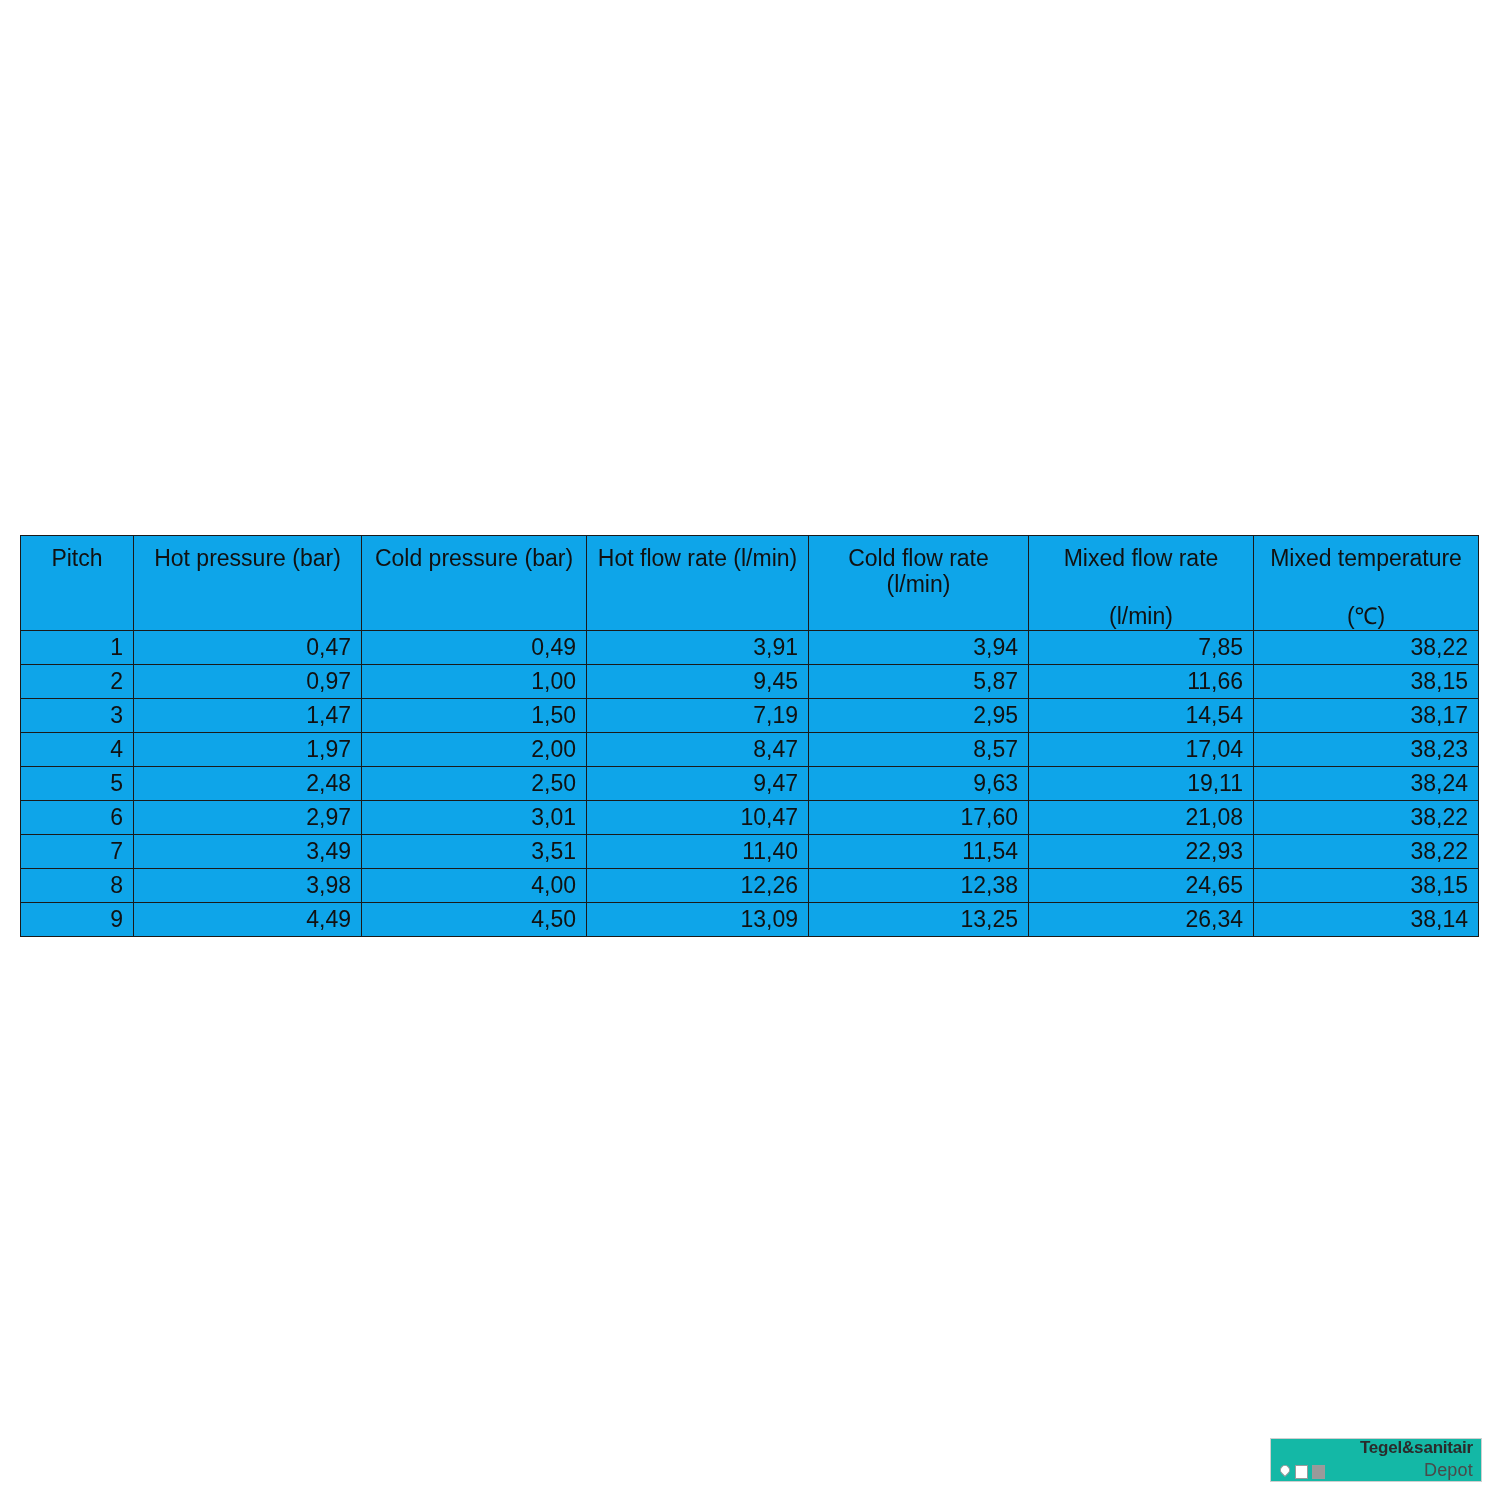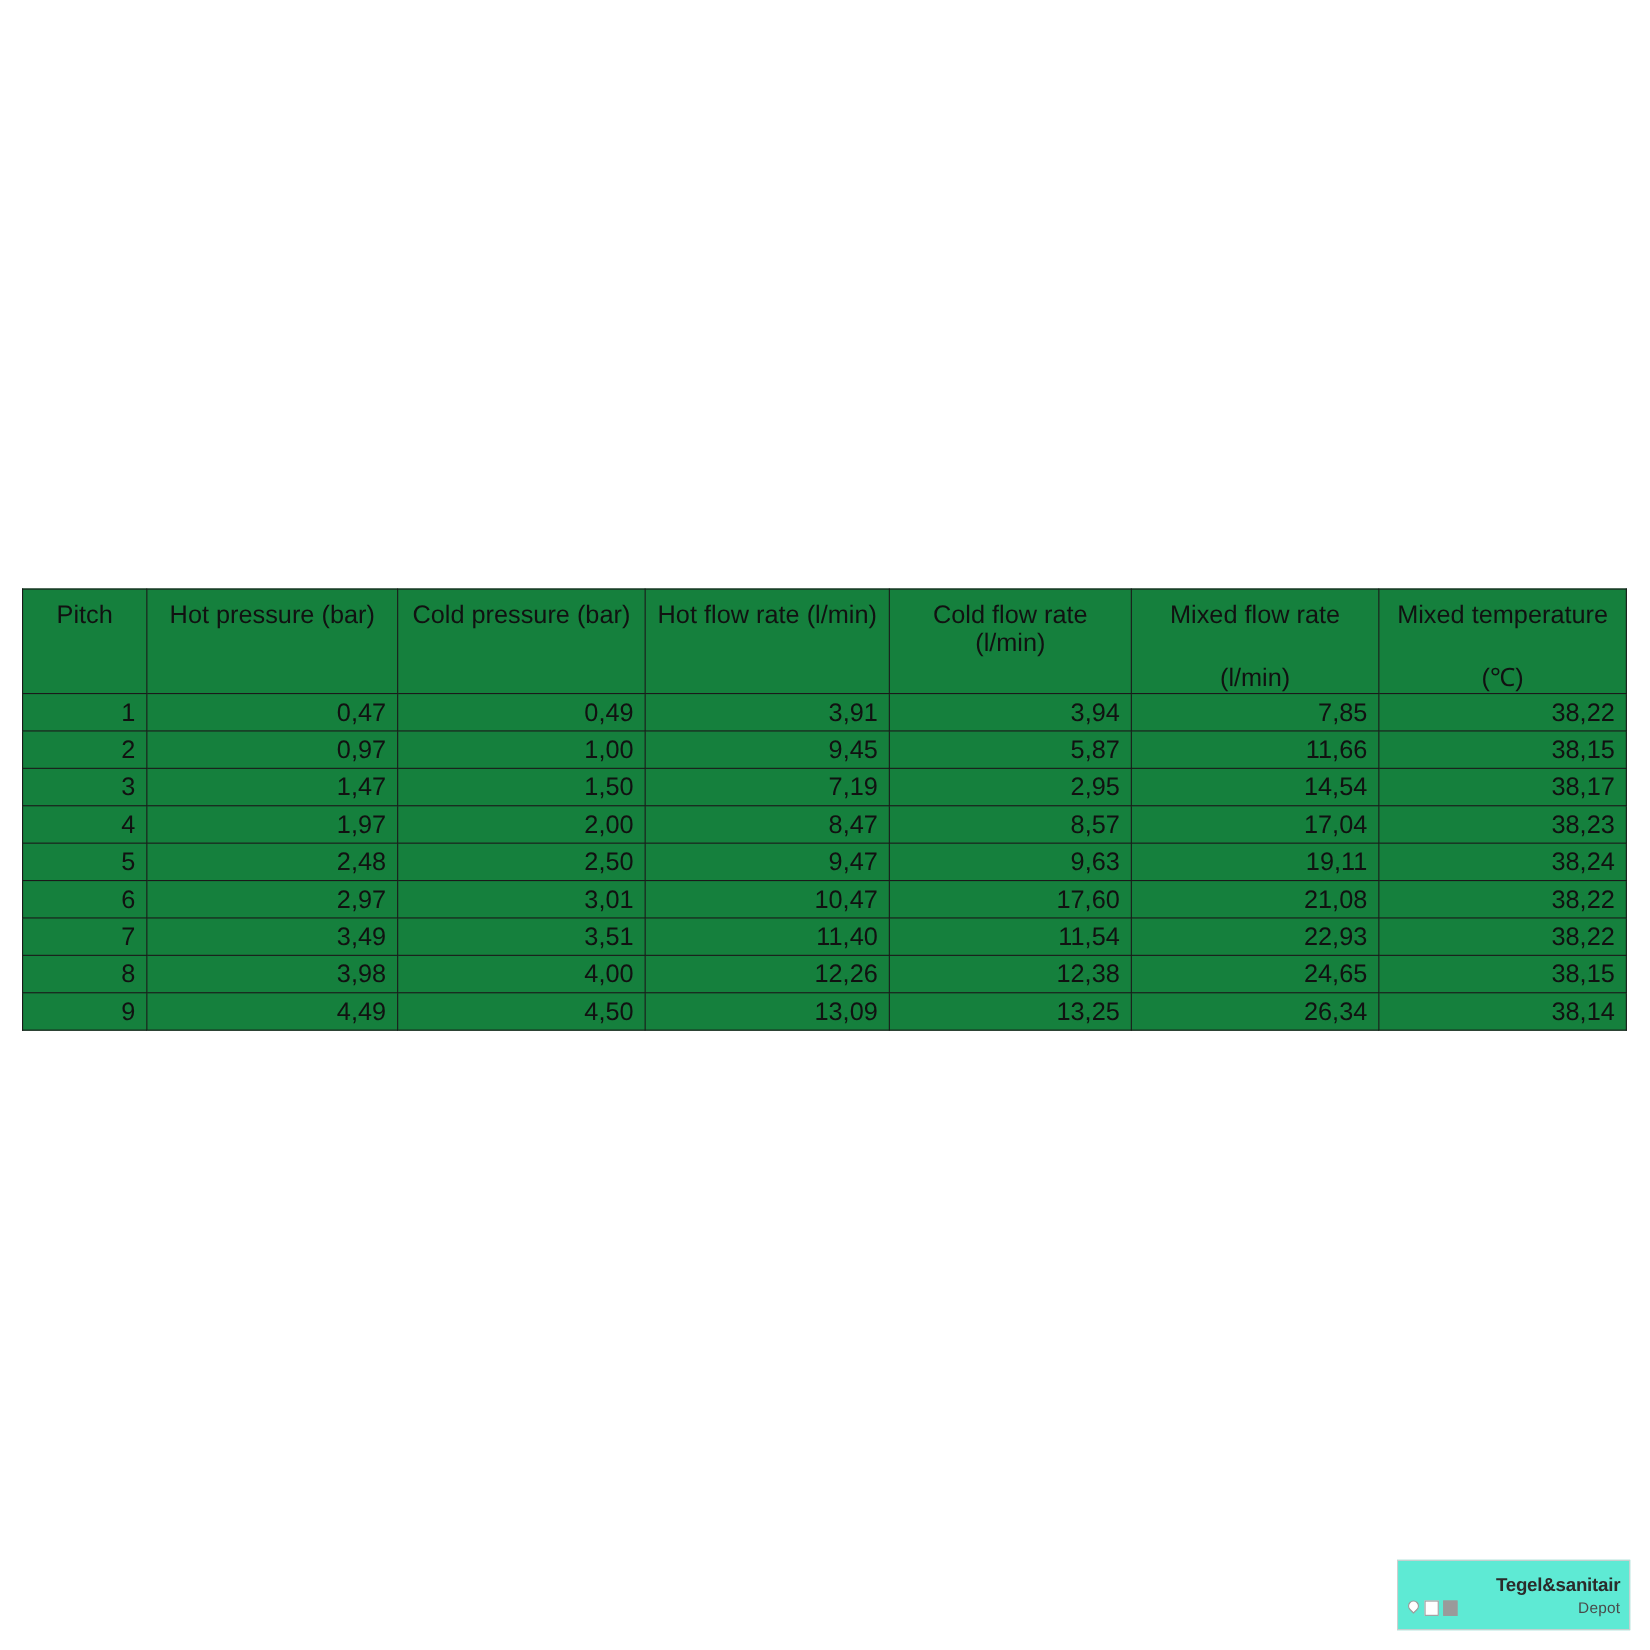--- a/index.html
+++ b/index.html
@@ -28,21 +28,21 @@
     position: absolute;
     left: 20px;
     top: 535px;
     width: 1458px;
   }
 
   table.data-table {
     border-collapse: collapse;
     table-layout: fixed;
     width: 1458px;
-    background: #15803d;
+    background: #0ea5e9;
   }
 
   table.data-table th,
   table.data-table td {
     border: 1.5px solid #1a1a1a;
     font-family: "Liberation Sans", sans-serif;
     font-size: 23px;
     color: #111111;
     padding: 0 10px;
     line-height: 1.15;
@@ -76,22 +76,22 @@
   col.c-coldf   { width: 220px; }
   col.c-mixf    { width: 225px; }
   col.c-mixt    { width: 225px; }
 
   
   .logo-box {
     position: absolute;
     right: 18px;
     bottom: 18px;
     width: 212px;
-    height: 64px;
-    background: #5eead4;
+    height: 44px;
+    background: #14b8a6;
     border: 1px solid #cfcfcf;
     display: flex;
     flex-direction: column;
     justify-content: center;
     box-sizing: border-box;
     padding: 3px 8px 3px 8px;
   }
   .logo-top {
     font-family: "Liberation Sans", sans-serif;
     font-size: 17px;
@@ -133,21 +133,21 @@
   .logo-sq {
     width: 13px;
     height: 14px;
     background: #ffffff;
     border: 1px solid #9b9b9b;
     box-sizing: border-box;
   }
   .logo-sq.dark { background: #9a9a9a; }
   .logo-depot {
     font-family: "Liberation Sans", sans-serif;
-    font-size: 14px;
+    font-size: 18px;
     color: #4a4a4a;
     letter-spacing: 0.2px;
     text-align: center;
   }
 </style>
 </head>
 <body>
 
 <div id="sheet">
 

